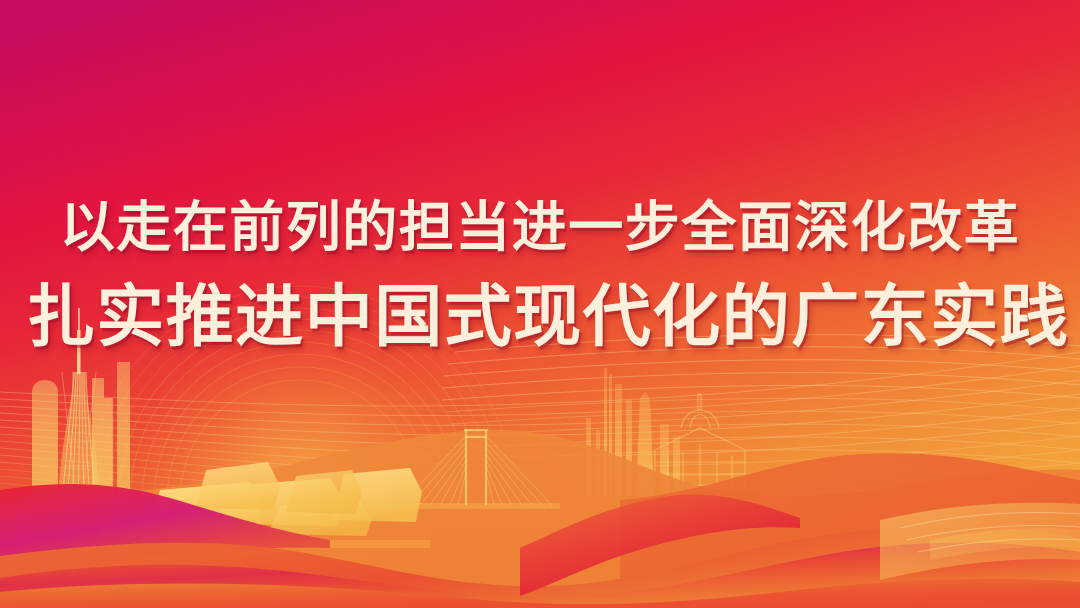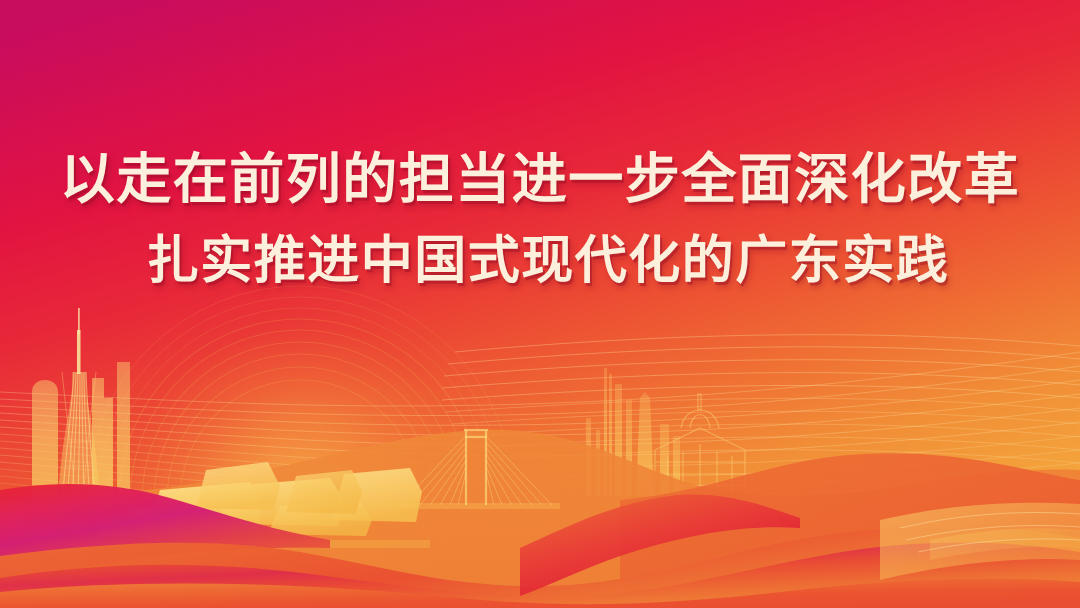--- a/index.html
+++ b/index.html
@@ -36,22 +36,22 @@
     display: block;
     color: #FCF0DC;
     font-weight: 700;
     letter-spacing: 1.5px;
     line-height: 1.0;
     white-space: nowrap;
     text-shadow:
        2px 3px 0 rgba(150, 10, 35, 0.40),
        3px 5px 6px rgba(130, 8, 30, 0.30);
   }
-  #title-line-1 { font-size: 55px; }
-  #title-line-2 { font-size: 52px; margin-top: 27px; margin-left: 16px; }
+  #title-line-1 { font-size: 55px; margin-top: 48px; }
+  #title-line-2 { font-size: 68px; margin-top: 27px; margin-left: 16px; }
 </style>
 </head>
 <body>
 
 <div id="banner">
 
   <svg class="layer" viewBox="0 0 1080 608" preserveAspectRatio="none">
     <defs>
       <linearGradient id="skyGrad" x1="0.12" y1="0" x2="0.62" y2="1">
         <stop offset="0.00" stop-color="#C80C5E"></stop>

